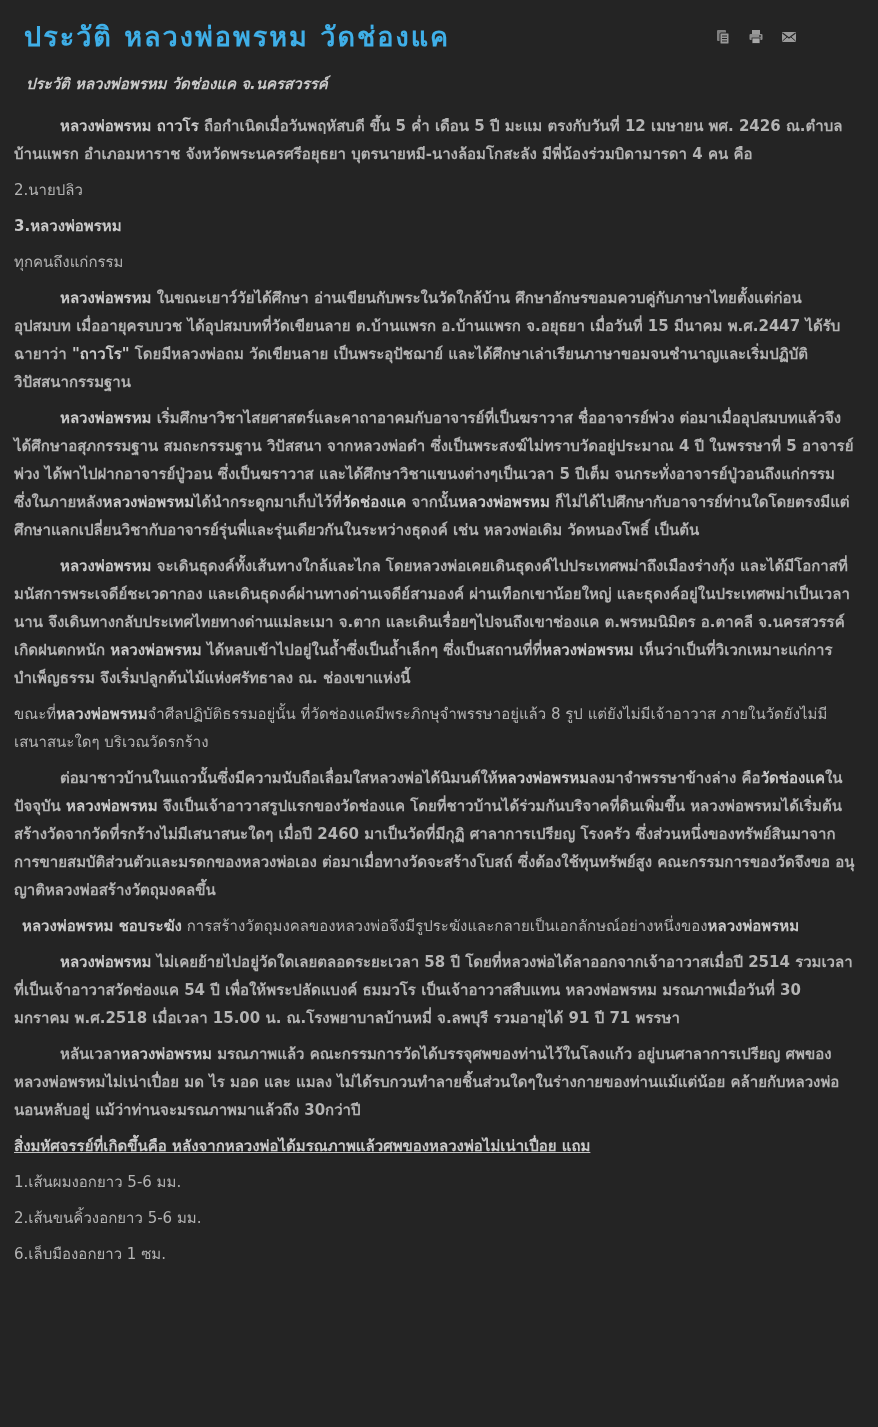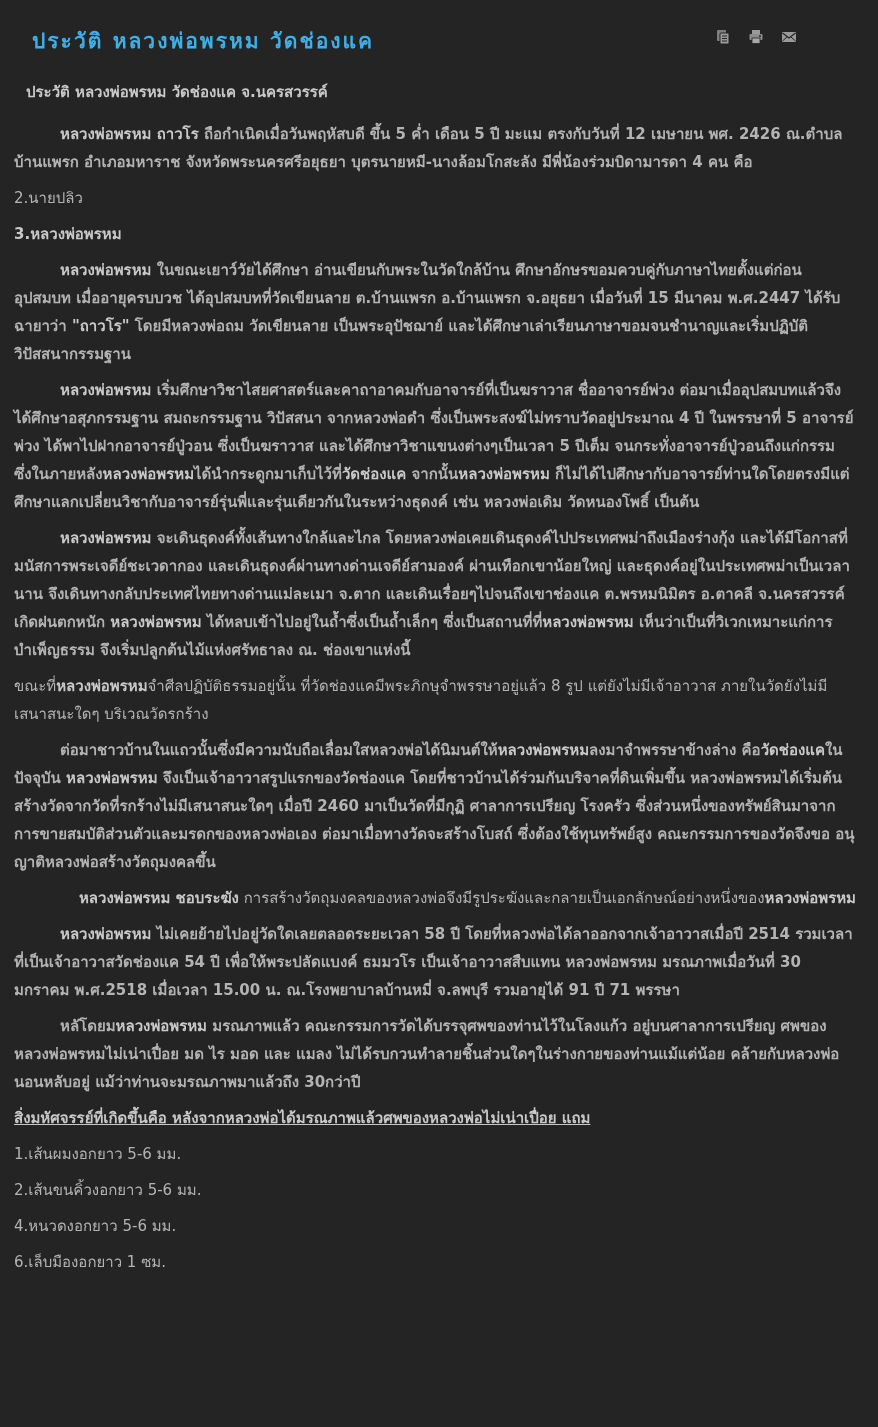--- a/index.html
+++ b/index.html
@@ -16,22 +16,22 @@
     padding: 6px 14px 40px 10px;
     color: #b3b3b3;
   }
   .header-row {
     display: flex;
     align-items: flex-start;
     justify-content: space-between;
     padding: 14px 66px 2px 14px;
   }
   h1.page-title {
-    margin: 8px;
-    font-size: 21px;
+    margin: 0;
+    font-size: 27px;
     font-weight: bold;
     color: #3fафе8;
     color: #3fafe8;
     letter-spacing: 2px;
     line-height: 1.25;
   }
   .icon-group {
     display: flex;
     gap: 15px;
     margin-top: 9px;
@@ -52,26 +52,27 @@
     padding: 4px 8px 0 4px;
     font-size: 15px;
     line-height: 28px;
   }
   .para {
     margin: 8px 0;
     color: #b3b3b3;
   }
   .para strong { color: #c9c9c9; }
   .para.indent { text-indent: 46px; font-weight: bold; }
-  .para.small-indent { text-indent: 8px; text-align: right; }
+  .para.small-indent { text-indent: 8px; }
   .para.subtitle {
     font-weight: bold;
     color: #c6c6c6;
     margin: 10px 0 14px 0;
     text-indent: 12px;
+    font-style: italic;
   }
   .para.heading {
     font-weight: bold;
     color: #c6c6c6;
     text-decoration: underline;
   }
 </style>
 </head>
 <body>
 
@@ -113,28 +114,28 @@
         </span>
       </button>
     </div>
   </div>
 
   <div class="article">
       <p class="para subtitle"><strong>ประวัติ หลวงพ่อพรหม วัดช่องแค จ.นครสวรรค์</strong></p>
       <p class="para indent"><strong>หลวงพ่อพรหม ถาวโร</strong><span> ถือกำเนิดเมื่อวันพฤหัสบดี ขึ้น 5 ค่ำ เดือน 5 ปี มะแม ตรงกับวันที่ 12 เมษายน พศ. 2426 ณ.ตำบลบ้านแพรก อำเภอมหาราช จังหวัดพระนครศรีอยุธยา บุตรนายหมี-นางล้อมโกสะลัง มีพี่น้องร่วมบิดามารดา 4 คน คือ</span></p>
       <p class="para"><span>2.นายปลิว</span></p>
       <p class="para"><strong>3.หลวงพ่อพรหม</strong></p>
+      <p class="para"><span>ทุกคนถึงแก่กรรม</span></p>
       <p class="para indent"><strong>หลวงพ่อพรหม</strong><span> ในขณะเยาว์วัยได้ศึกษา อ่านเขียนกับพระในวัดใกล้บ้าน ศึกษาอักษรขอมควบคู่กับภาษาไทยตั้งแต่ก่อนอุปสมบท เมื่ออายุครบบวช ได้อุปสมบทที่วัดเขียนลาย ต.บ้านแพรก อ.บ้านแพรก จ.อยุธยา เมื่อวันที่ 15 มีนาคม พ.ศ.2447 ได้รับฉายาว่า </span><strong>"ถาวโร"</strong><span> โดยมีหลวงพ่อถม วัดเขียนลาย เป็นพระอุปัชฌาย์ และได้ศึกษาเล่าเรียนภาษาขอมจนชำนาญและเริ่มปฏิบัติวิปัสสนากรรมฐาน</span></p>
       <p class="para indent"><strong>หลวงพ่อพรหม</strong><span> เริ่มศึกษาวิชาไสยศาสตร์และคาถาอาคมกับอาจารย์ที่เป็นฆราวาส ชื่ออาจารย์พ่วง ต่อมาเมื่ออุปสมบทแล้วจึงได้ศึกษาอสุภกรรมฐาน สมถะกรรมฐาน วิปัสสนา จากหลวงพ่อดำ ซึ่งเป็นพระสงฆ์ไม่ทราบวัดอยู่ประมาณ 4 ปี ในพรรษาที่ 5 อาจารย์พ่วง ได้พาไปฝากอาจารย์ปู่วอน ซึ่งเป็นฆราวาส และได้ศึกษาวิชาแขนงต่างๆเป็นเวลา 5 ปีเต็ม จนกระทั่งอาจารย์ปู่วอนถึงแก่กรรม ซึ่งในภายหลัง</span><strong>หลวงพ่อพรหม</strong><span>ได้นำกระดูกมาเก็บไว้ที่</span><strong>วัดช่องแค</strong><span> จากนั้น</span><strong>หลวงพ่อพรหม</strong><span> ก็ไม่ได้ไปศึกษากับอาจารย์ท่านใดโดยตรงมีแต่ศึกษาแลกเปลี่ยนวิชากับอาจารย์รุ่นพี่และรุ่นเดียวกันในระหว่างธุดงค์ เช่น หลวงพ่อเดิม วัดหนองโพธิ์ เป็นต้น</span></p>
       <p class="para indent"><strong>หลวงพ่อพรหม</strong><span> จะเดินธุดงค์ทั้งเส้นทางใกล้และไกล โดยหลวงพ่อเคยเดินธุดงค์ไปประเทศพม่าถึงเมืองร่างกุ้ง และได้มีโอกาสที่มนัสการพระเจดีย์ชะเวดากอง และเดินธุดงค์ผ่านทางด่านเจดีย์สามองค์ ผ่านเทือกเขาน้อยใหญ่ และธุดงค์อยู่ในประเทศพม่าเป็นเวลานาน จึงเดินทางกลับประเทศไทยทางด่านแม่ละเมา จ.ตาก และเดินเรื่อยๆไปจนถึงเขาช่องแค ต.พรหมนิมิตร อ.ตาคลี จ.นครสวรรค์ เกิดฝนตกหนัก </span><strong>หลวงพ่อพรหม</strong><span> ได้หลบเข้าไปอยู่ในถ้ำซึ่งเป็นถ้ำเล็กๆ ซึ่งเป็นสถานที่ที่</span><strong>หลวงพ่อพรหม</strong><span> เห็นว่าเป็นที่วิเวกเหมาะแก่การบำเพ็ญธรรม จึงเริ่มปลูกต้นไม้แห่งศรัทธาลง ณ. ช่องเขาแห่งนี้</span></p>
       <p class="para"><span>ขณะที่</span><strong>หลวงพ่อพรหม</strong><span>จำศีลปฏิบัติธรรมอยู่นั้น ที่วัดช่องแคมีพระภิกษุจำพรรษาอยู่แล้ว 8 รูป แต่ยังไม่มีเจ้าอาวาส ภายในวัดยังไม่มีเสนาสนะใดๆ บริเวณวัดรกร้าง</span></p>
       <p class="para indent"><span>ต่อมาชาวบ้านในแถวนั้นซึ่งมีความนับถือเลื่อมใสหลวงพ่อได้นิมนต์ให้</span><strong>หลวงพ่อพรหม</strong><span>ลงมาจำพรรษาข้างล่าง คือ</span><strong>วัดช่องแค</strong><span>ในปัจจุบัน </span><strong>หลวงพ่อพรหม</strong><span> จึงเป็นเจ้าอาวาสรูปแรกของวัดช่องแค โดยที่ชาวบ้านได้ร่วมกันบริจาคที่ดินเพิ่มขึ้น หลวงพ่อพรหมได้เริ่มต้นสร้างวัดจากวัดที่รกร้างไม่มีเสนาสนะใดๆ เมื่อปี 2460 มาเป็นวัดที่มีกุฏิ ศาลาการเปรียญ โรงครัว ซึ่งส่วนหนึ่งของทรัพย์สินมาจากการขายสมบัติส่วนตัวและมรดกของหลวงพ่อเอง ต่อมาเมื่อทางวัดจะสร้างโบสถ์ ซึ่งต้องใช้ทุนทรัพย์สูง คณะกรรมการของวัดจึงขอ อนุญาติหลวงพ่อสร้างวัตถุมงคลขึ้น</span></p>
       <p class="para small-indent"><strong>หลวงพ่อพรหม ชอบระฆัง</strong><span> การสร้างวัตถุมงคลของหลวงพ่อจึงมีรูประฆังและกลายเป็นเอกลักษณ์อย่างหนึ่งของ</span><strong>หลวงพ่อพรหม</strong></p>
       <p class="para indent"><strong>หลวงพ่อพรหม</strong><span> ไม่เคยย้ายไปอยู่วัดใดเลยตลอดระยะเวลา 58 ปี โดยที่หลวงพ่อได้ลาออกจากเจ้าอาวาสเมื่อปี 2514 รวมเวลาที่เป็นเจ้าอาวาสวัดช่องแค 54 ปี เพื่อให้พระปลัดแบงค์ ธมมวโร เป็นเจ้าอาวาสสืบแทน หลวงพ่อพรหม มรณภาพเมื่อวันที่ 30 มกราคม พ.ศ.2518 เมื่อเวลา 15.00 น. ณ.โรงพยาบาลบ้านหมี่ จ.ลพบุรี รวมอายุได้ 91 ปี 71 พรรษา</span></p>
-      <p class="para indent"><span>หลัโดยม</span><strong>หลวงพ่อพรหม</strong><span> มรณภาพแล้ว คณะกรรมการวัดได้บรรจุศพของท่านไว้ในโลงแก้ว อยู่บนศาลาการเปรียญ ศพของหลวงพ่อพรหมไม่เน่าเปื่อย มด ไร มอด และ แมลง ไม่ได้รบกวนทำลายชิ้นส่วนใดๆในร่างกายของท่านแม้แต่น้อย คล้ายกับหลวงพ่อนอนหลับอยู่ แม้ว่าท่านจะมรณภาพมาแล้วถึง 30กว่าปี</span></p>
+      <p class="para indent"><span>หลันเวลา</span><strong>หลวงพ่อพรหม</strong><span> มรณภาพแล้ว คณะกรรมการวัดได้บรรจุศพของท่านไว้ในโลงแก้ว อยู่บนศาลาการเปรียญ ศพของหลวงพ่อพรหมไม่เน่าเปื่อย มด ไร มอด และ แมลง ไม่ได้รบกวนทำลายชิ้นส่วนใดๆในร่างกายของท่านแม้แต่น้อย คล้ายกับหลวงพ่อนอนหลับอยู่ แม้ว่าท่านจะมรณภาพมาแล้วถึง 30กว่าปี</span></p>
       <p class="para heading"><strong>สิ่งมหัศจรรย์ที่เกิดขึ้นคือ หลังจากหลวงพ่อได้มรณภาพแล้วศพของหลวงพ่อไม่เน่าเปื่อย แถม</strong></p>
       <p class="para"><span>1.เส้นผมงอกยาว 5-6 มม.</span></p>
       <p class="para"><span>2.เส้นขนคิ้วงอกยาว 5-6 มม.</span></p>
-      <p class="para"><span>4.หนวดงอกยาว 5-6 มม.</span></p>
       <p class="para"><span>6.เล็บมืองอกยาว 1 ซม.</span></p>
     </div>
 
 </div>
 
 </body></html>

